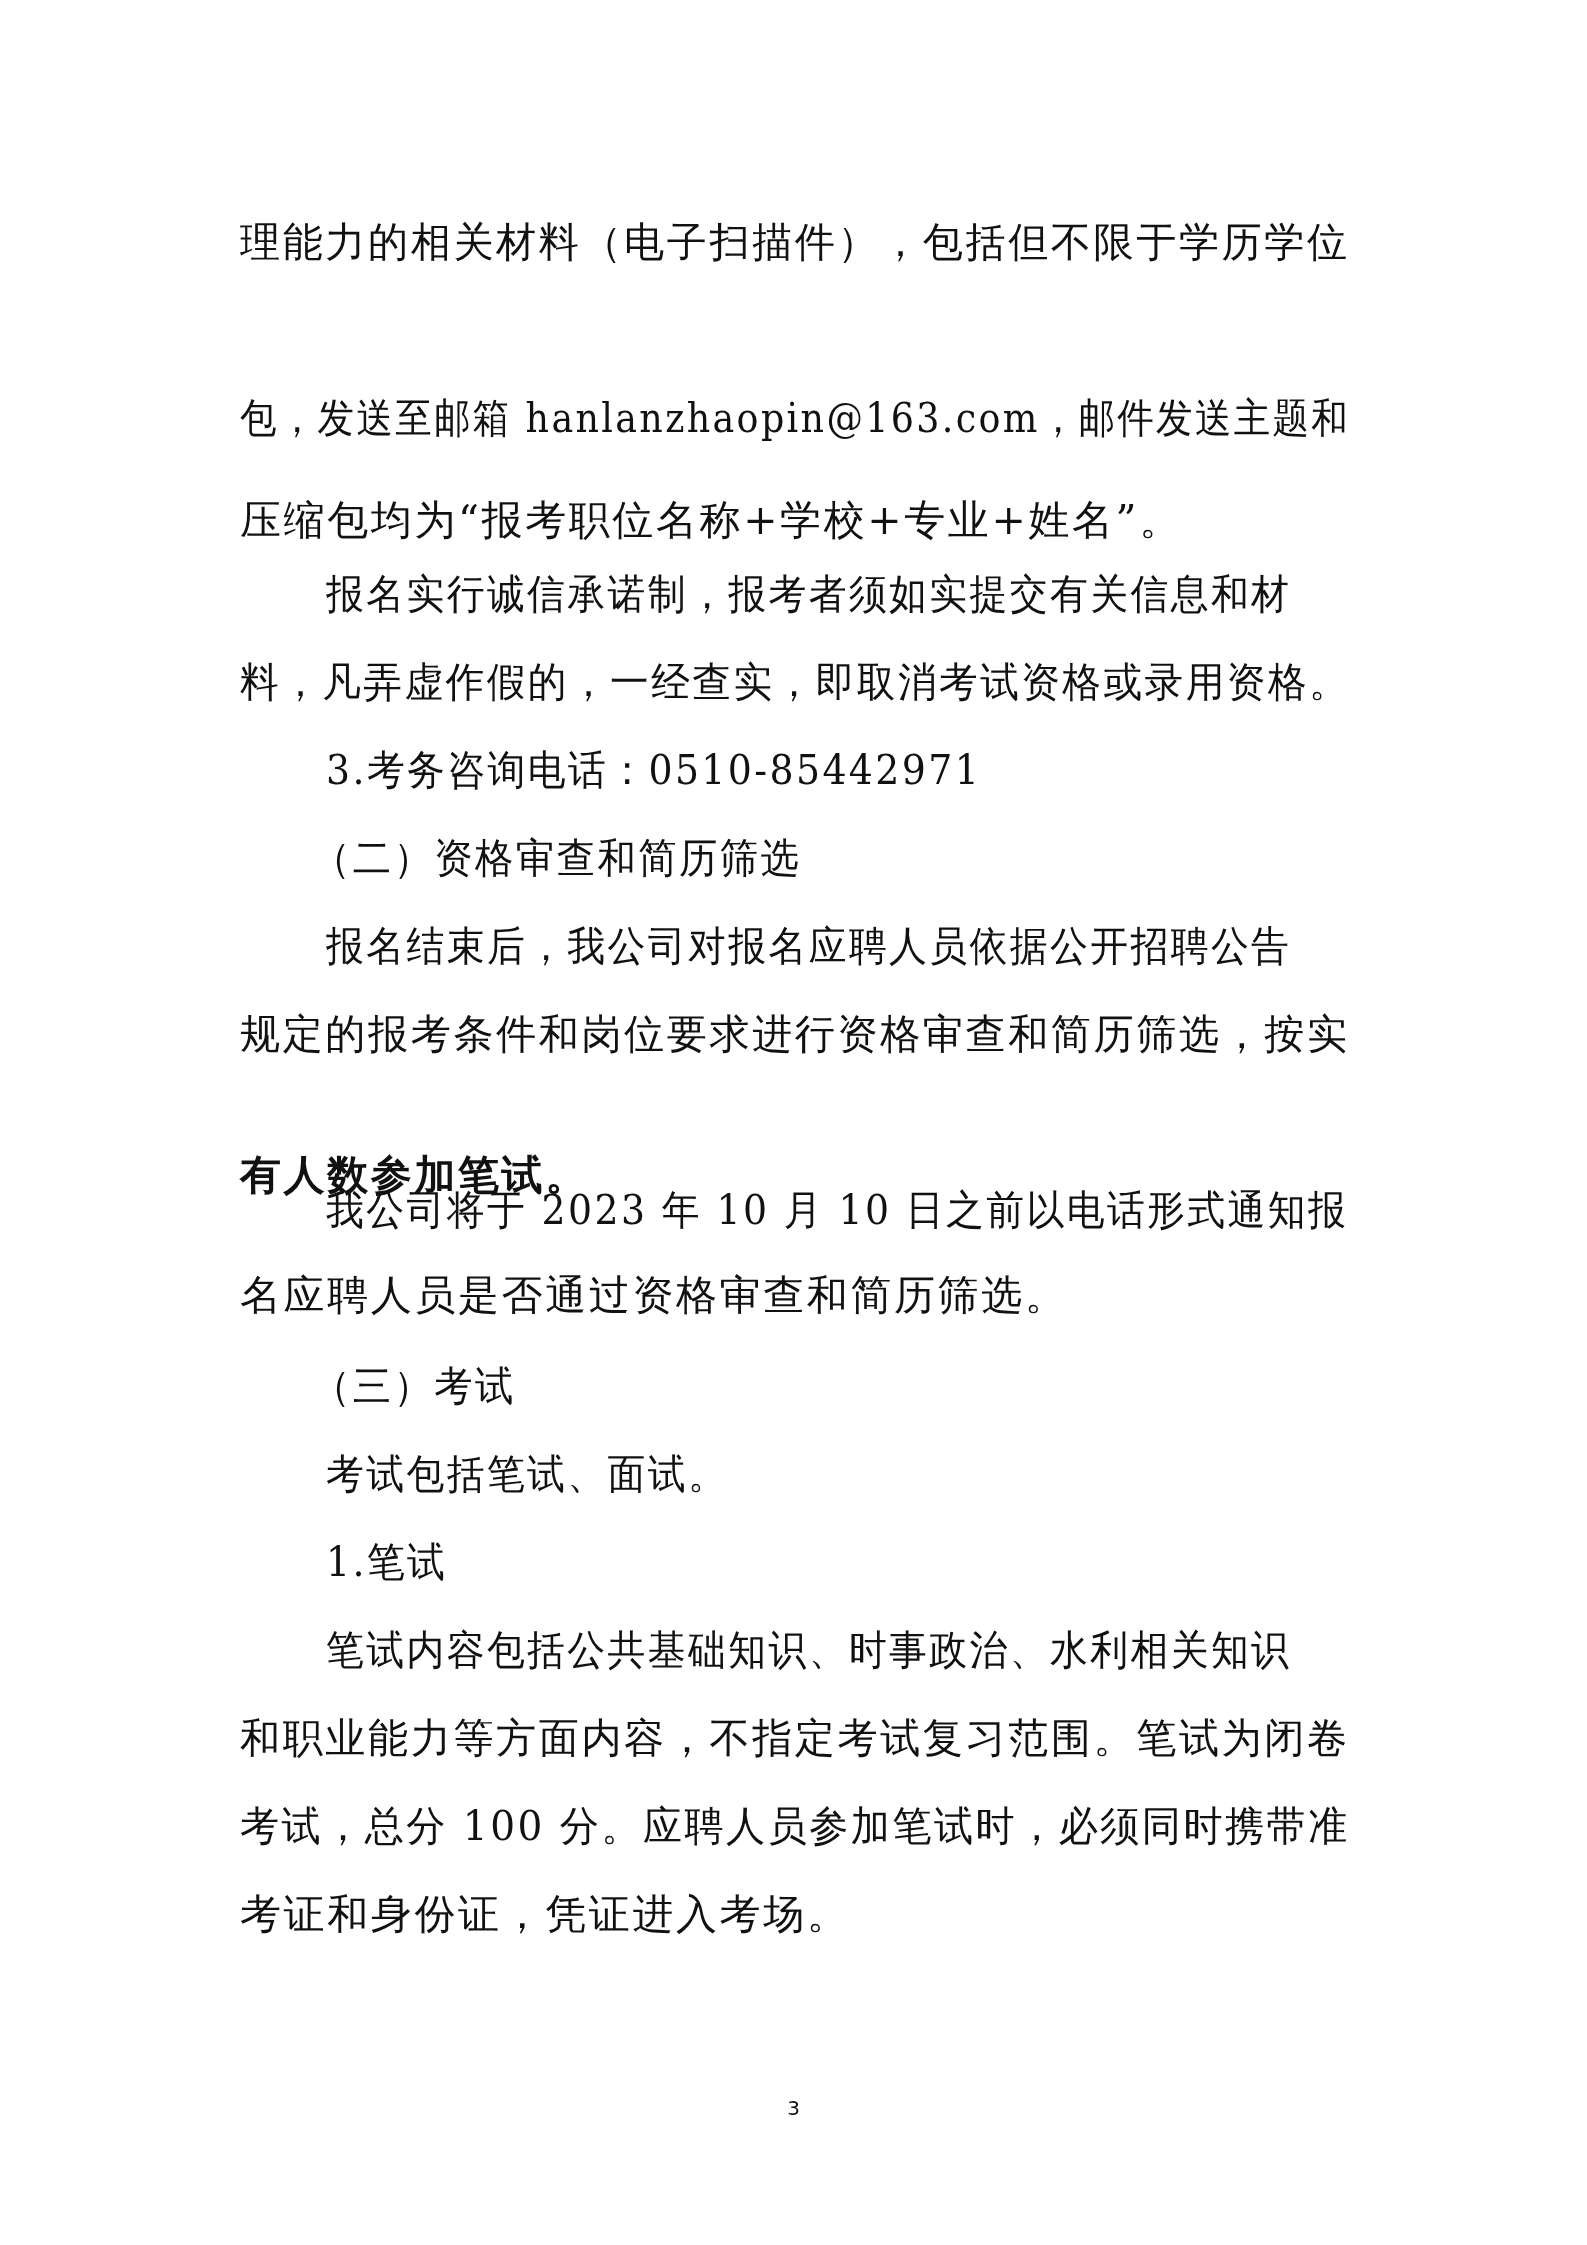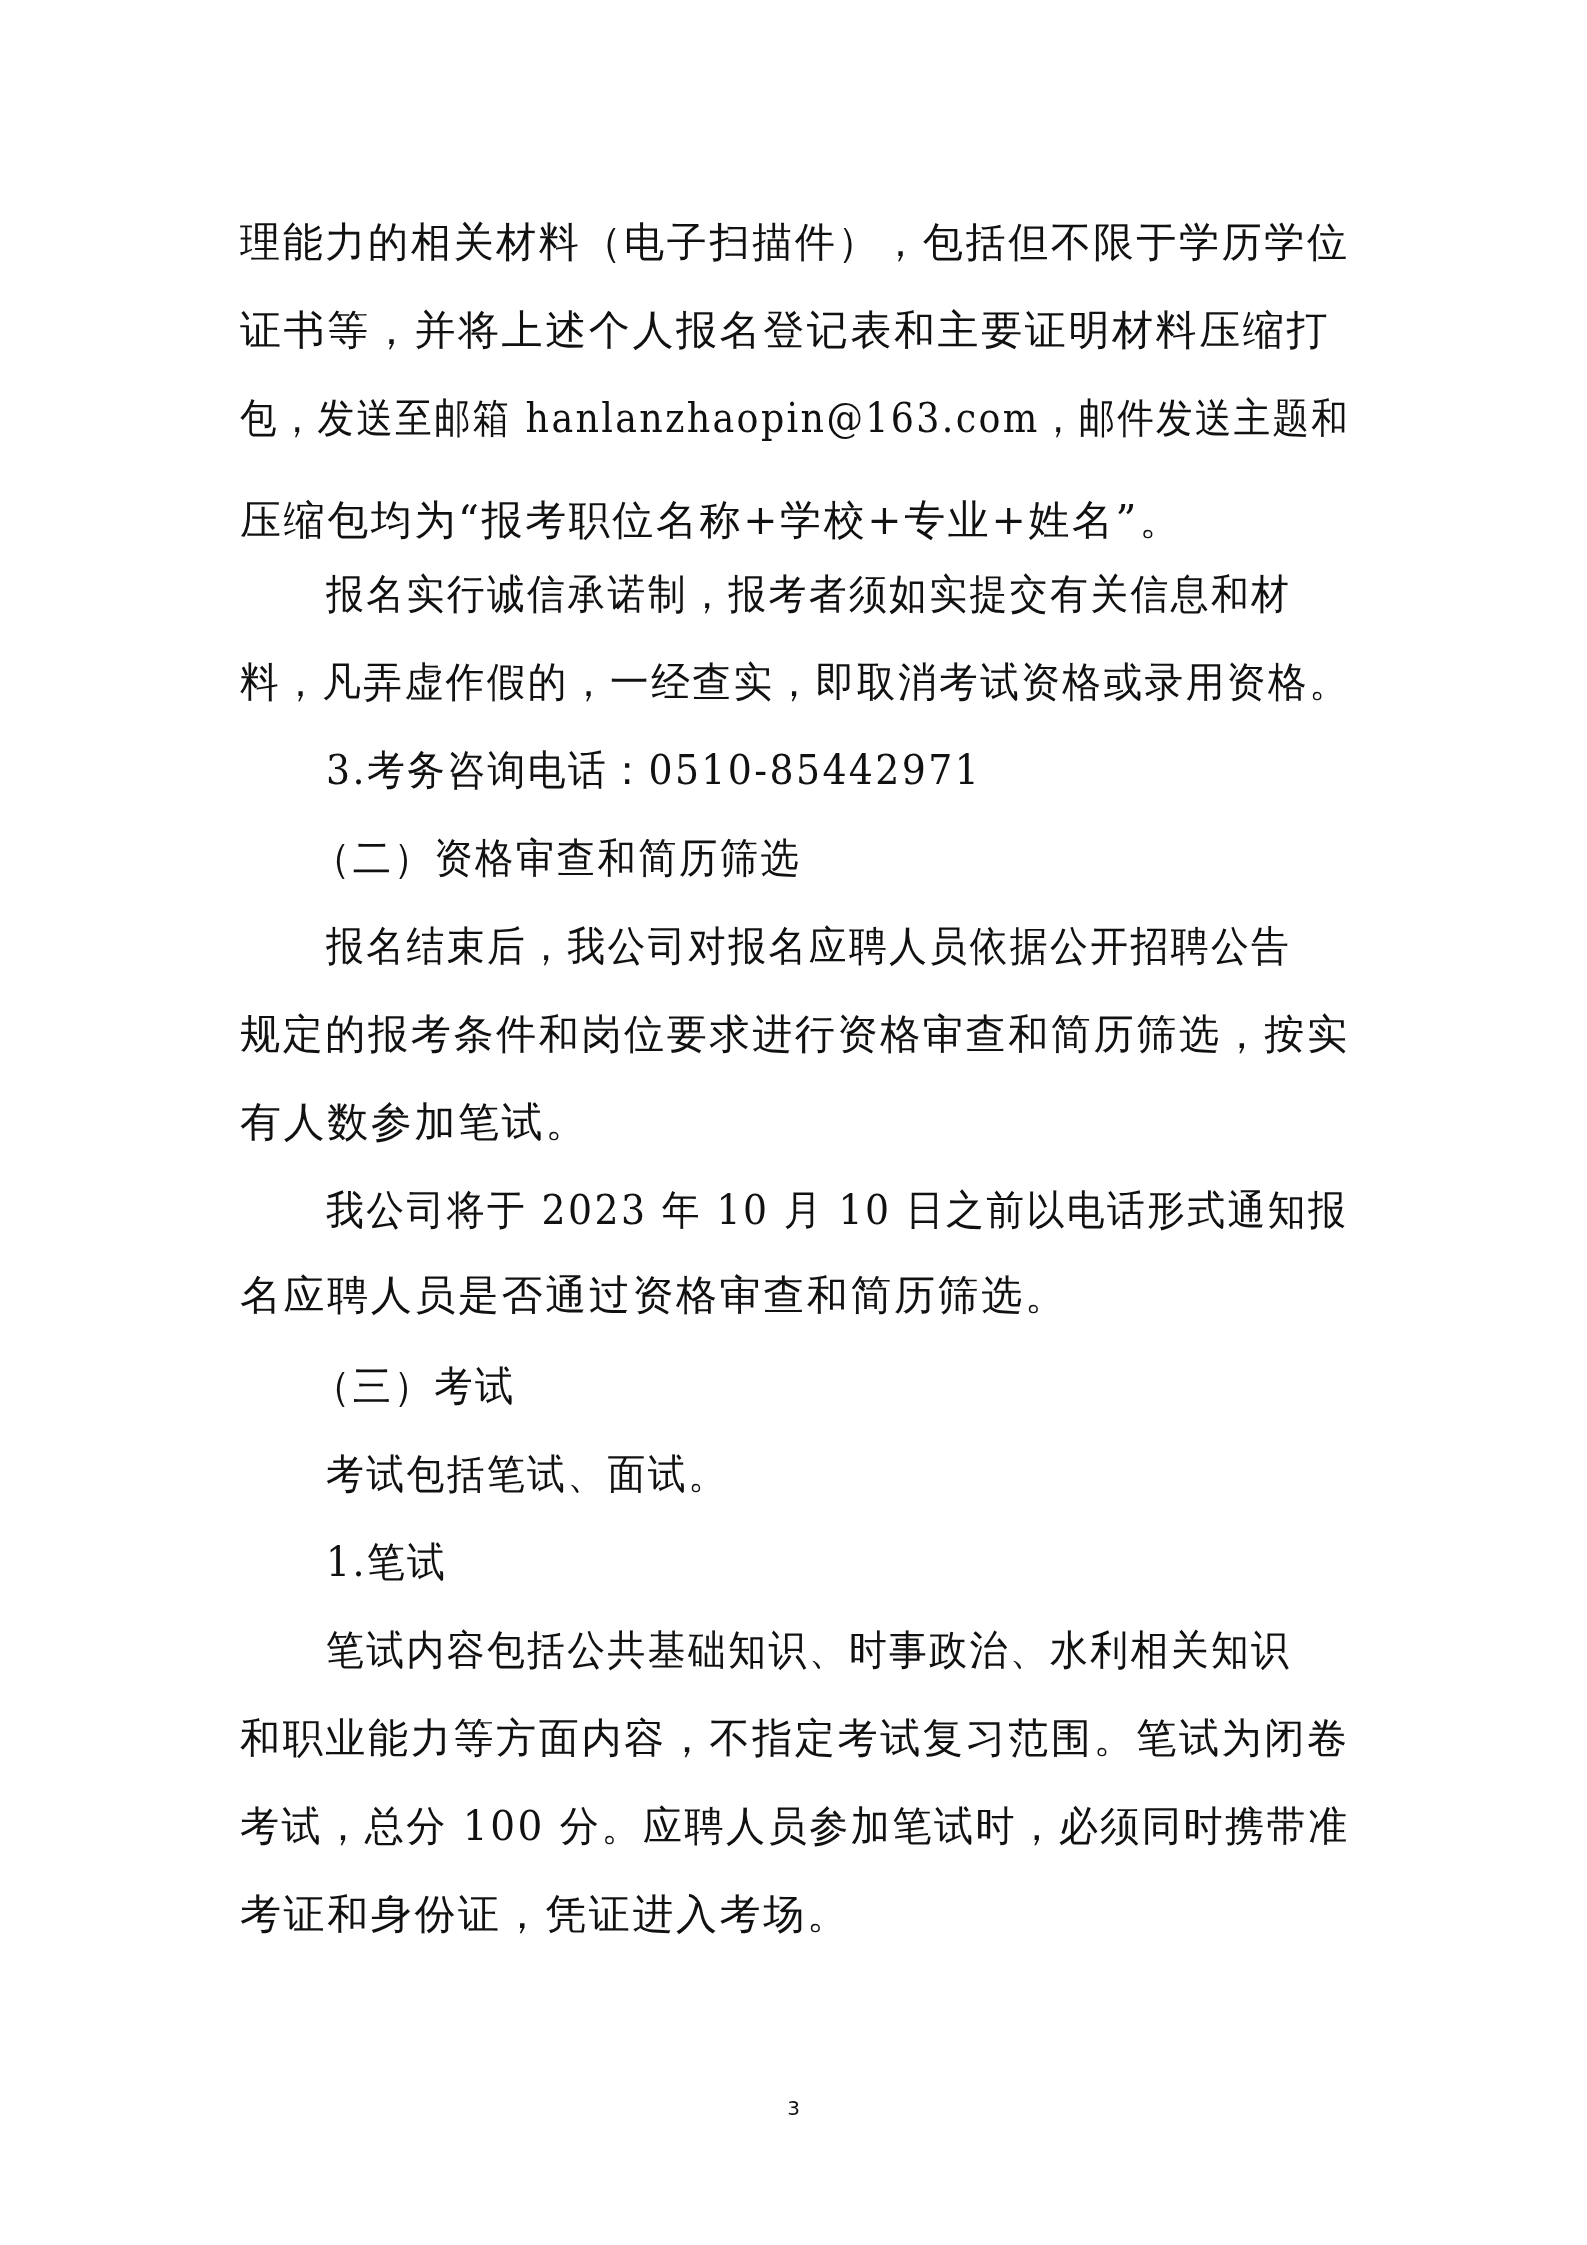--- a/index.html
+++ b/index.html
@@ -43,34 +43,33 @@
       font-family: "DejaVu Sans", "Liberation Sans", sans-serif;
       font-size: 20px;
       color: #111111;
     }
   </style>
 </head>
 <body>
 
 <div class="page">
   <div class="line" style="top: 217px; transform: scaleX(0.978836);">理能力的相关材料（电子扫描件），包括但不限于学历学位</div>
-  <div class="line" style="top:305px;">证书等，并将上述个人报名登记表和主要证明材料压缩打</div>
   <div class="line" style="top: 393px; transform: scaleX(0.890136);">包，发送至邮箱 hanlanzhaopin@163.com，邮件发送主题和</div>
   <div class="line" style="top:495px;">压缩包均为“报考职位名称+学校+专业+姓名”。</div>
 
   <div class="line indent" style="top: 569px; transform: scaleX(0.922523);">报名实行诚信承诺制，报考者须如实提交有关信息和材</div>
   <div class="line" style="top: 657px; transform: scaleX(0.943076);">料，凡弄虚作假的，一经查实，即取消考试资格或录用资格。</div>
 
   <div class="line indent" style="top: 745px; transform: scaleX(0.922523);">3.考务咨询电话：0510-85442971</div>
 
   <div class="line heading" style="top: 833px; transform: scaleX(0.935135);">（二）资格审查和简历筛选</div>
 
   <div class="line indent" style="top: 921px; transform: scaleX(0.922523);">报名结束后，我公司对报名应聘人员依据公开招聘公告</div>
   <div class="line" style="top: 1009px; transform: scaleX(0.978836);">规定的报考条件和岗位要求进行资格审查和简历筛选，按实</div>
-  <div class="line" style="top:1097px;">有人数参加笔试。</div>
+  <div class="line" style="top:1150px;font-weight:bold;">有人数参加笔试。</div>
 
   <div class="line indent" style="top: 1185px; transform: scaleX(0.922523);">我公司将于 2023 年 10 月 10 日之前以电话形式通知报</div>
   <div class="line" style="top:1273px;font-family:Liberation Mono, monospace;">名应聘人员是否通过资格审查和简历筛选。</div>
 
   <div class="line heading" style="top: 1361px; transform: scaleX(0.935135);">（三）考试</div>
 
   <div class="line indent" style="top: 1449px; transform: scaleX(0.922523);">考试包括笔试、面试。</div>
 
   <div class="line indent" style="top: 1537px; transform: scaleX(0.922523);">1.笔试</div>
 

